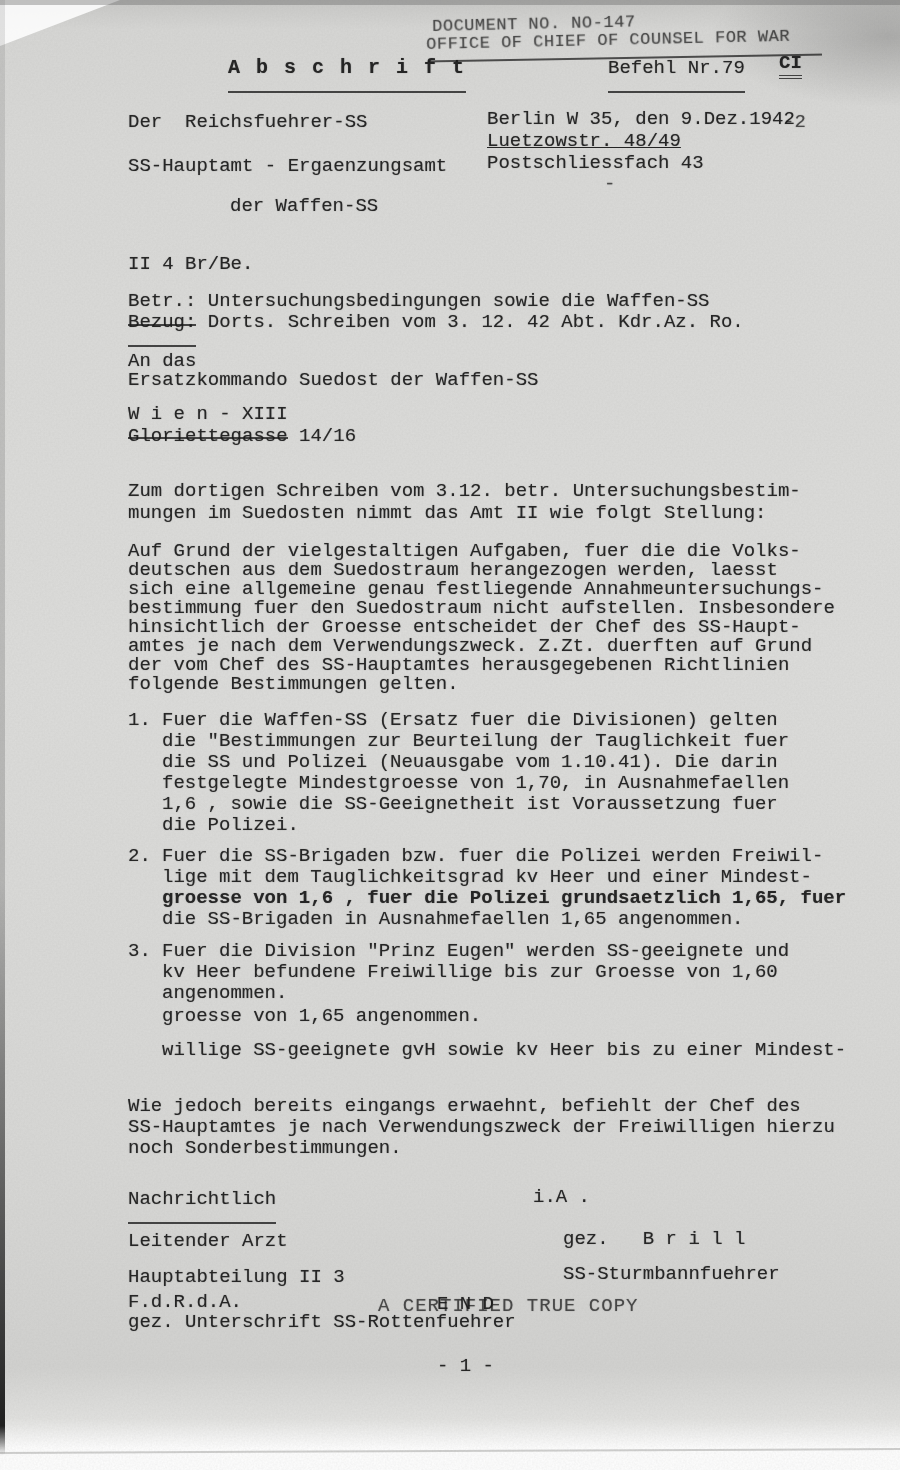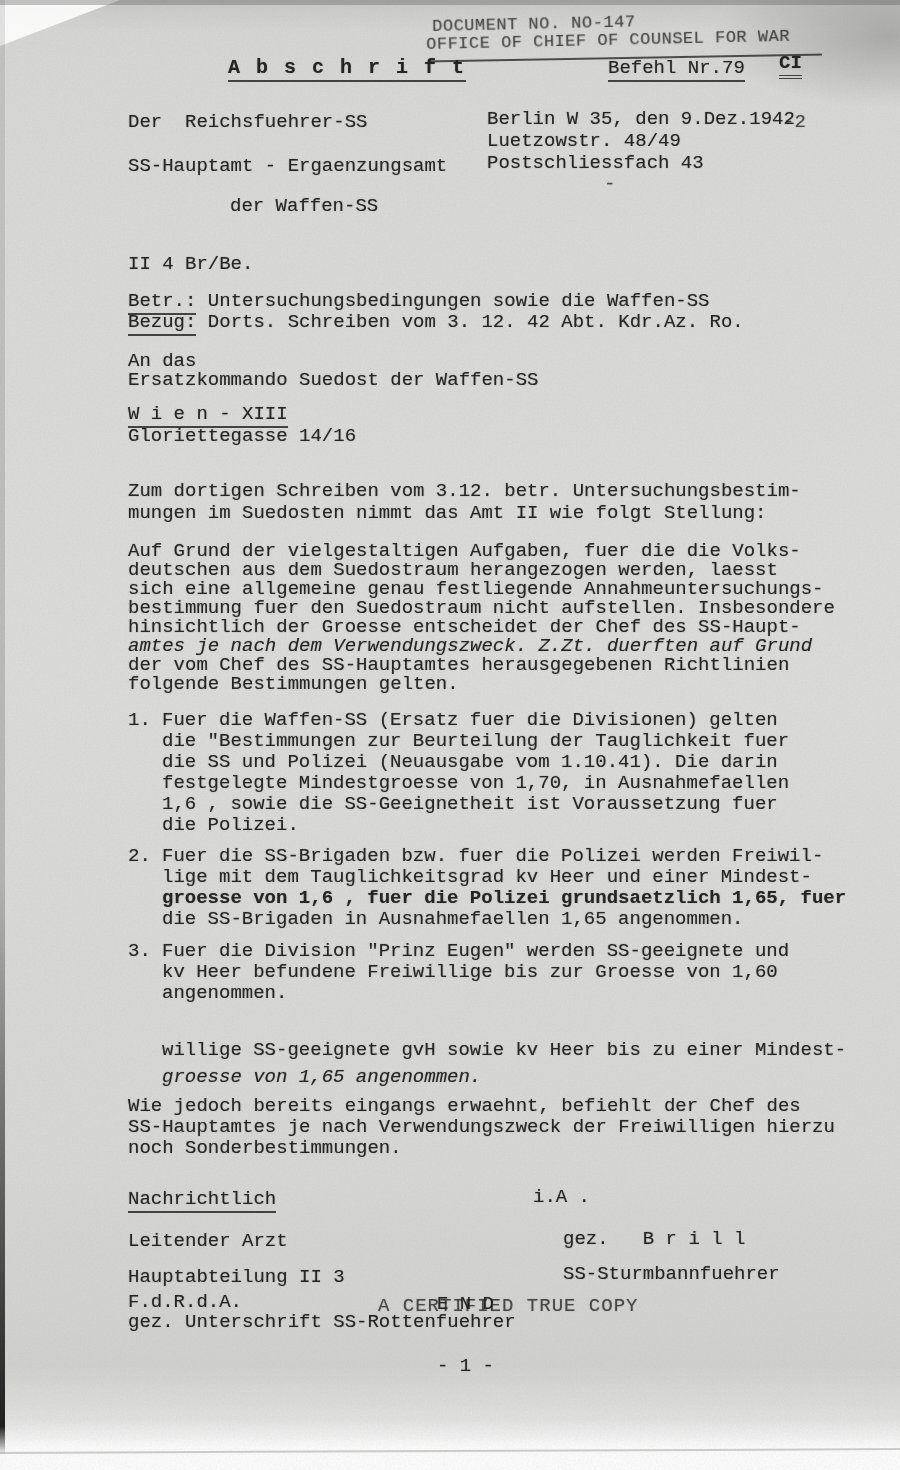--- a/index.html
+++ b/index.html
@@ -16,21 +16,21 @@
     border-top:46px solid rgba(255,255,255,.85);border-right:120px solid transparent;}
   .edge-left{position:absolute;left:0;top:0;width:5px;height:100%;
     background:linear-gradient(180deg,rgba(90,90,90,.15) 0%,rgba(70,70,70,.25) 60%,rgba(20,20,20,.85) 93%,rgba(10,10,10,.9) 97%,rgba(255,255,255,0) 99%);}
   .edge-top{position:absolute;left:0;top:0;width:100%;height:5px;background:rgba(90,90,88,.35);}
   .edge-bottom{position:absolute;left:0;bottom:18px;width:100%;height:2px;background:rgba(120,120,118,.35);transform:rotate(-.25deg);}
   .ln{position:absolute;white-space:pre;font-size:19px;line-height:21px;
     color:rgba(25,25,25,.88);text-shadow:0 0 1px rgba(40,40,40,.55);filter:blur(.3px);}
   .faded{color:rgba(45,45,45,.68);}
   .stamp{transform:rotate(-1.3deg);transform-origin:left top;font-size:17px;letter-spacing:.5px;}
   .rule{position:absolute;height:2px;background:rgba(30,30,30,.75);filter:blur(.4px);}
-  .u{border-bottom:2px solid rgba(30,30,30,.8);padding-bottom:1px;}
+  .u{border-bottom:2px solid rgba(30,30,30,.8);padding-bottom:12px;}
   .uu{border-bottom:4px double rgba(30,30,30,.8);padding-bottom:1px;}
   .title{font-size:20px;font-weight:bold;letter-spacing:2px;}
   .num{display:inline-block;width:34px;}
 </style>
 </head>
 <body>
 
 <div class="page">
 
   <svg class="noise" width="900" height="1470" xmlns="http://www.w3.org/2000/svg">
@@ -51,21 +51,21 @@
   <div class="ln stamp faded" style="left:426px;top:34px;">OFFICE OF CHIEF OF COUNSEL FOR WAR</div>
   <div class="rule" style="left:428px;top:57px;width:394px;transform:rotate(-1deg);"></div>
 
   <div class="ln title" style="left:228px;top:57px;"><span class="u">A b s c h r i f t</span></div>
   <div class="ln" style="left:608px;top:58px;"><span class="u">Befehl Nr.79</span></div>
   <div class="ln" style="left:779px;top:53px;font-weight:bold;"><span class="uu">CI</span></div>
   <div class="ln faded" style="left:783px;top:112px;">-2</div>
 
   <div class="ln" style="left:128px;top:112px;">Der  Reichsfuehrer-SS</div>
   <div class="ln" style="left:487px;top:109px;">Berlin W 35, den 9.Dez.1942</div>
-  <div class="ln" style="left:487px;top:131px;">Luetzowstr. 48/49</div>
+  <div class="ln" style="left:487px;top:131px;text-decoration:underline;">Luetzowstr. 48/49</div>
   <div class="ln" style="left:128px;top:156px;">SS-Hauptamt - Ergaenzungsamt</div>
   <div class="ln" style="left:487px;top:153px;">Postschliessfach 43</div>
   <div class="ln faded" style="left:604px;top:174px;">-</div>
   <div class="ln" style="left:230px;top:196px;">der Waffen-SS</div>
 
   <div class="ln" style="left:128px;top:254px;">II 4 Br/Be.</div>
   <div class="ln" style="left:128px;top:291px;"><span class="u">Betr.:</span><span> Untersuchungsbedingungen sowie die Waffen-SS</span></div>
   <div class="ln" style="left:128px;top:312px;"><span class="u">Bezug:</span><span> Dorts. Schreiben vom 3. 12. 42 Abt. Kdr.Az. Ro.</span></div>
 
   <div class="ln" style="left:128px;top:351px;">An das</div>
@@ -74,42 +74,42 @@
   <div class="ln" style="left:128px;top:426px;">Gloriettegasse 14/16</div>
 
   <div class="ln" style="left:128px;top:481px;">Zum dortigen Schreiben vom 3.12. betr. Untersuchungsbestim-</div>
   <div class="ln" style="left:128px;top:503px;">mungen im Suedosten nimmt das Amt II wie folgt Stellung:</div>
 
   <div class="ln" style="left:128px;top:541px;">Auf Grund der vielgestaltigen Aufgaben, fuer die die Volks-</div>
   <div class="ln" style="left:128px;top:560px;">deutschen aus dem Suedostraum herangezogen werden, laesst</div>
   <div class="ln" style="left:128px;top:579px;">sich eine allgemeine genau festliegende Annahmeuntersuchungs-</div>
   <div class="ln" style="left:128px;top:598px;">bestimmung fuer den Suedostraum nicht aufstellen. Insbesondere</div>
   <div class="ln" style="left:128px;top:617px;">hinsichtlich der Groesse entscheidet der Chef des SS-Haupt-</div>
-  <div class="ln" style="left:128px;top:636px;font-style:italic;">amtes je nach dem Verwendungszweck. Z.Zt. duerften auf Grund</div>
+  <div class="ln" style="left:128px;top:636px;">amtes je nach dem Verwendungszweck. Z.Zt. duerften auf Grund</div>
   <div class="ln" style="left:128px;top:655px;">der vom Chef des SS-Hauptamtes herausgegebenen Richtlinien</div>
   <div class="ln" style="left:128px;top:674px;">folgende Bestimmungen gelten.</div>
 
   <div class="ln" style="left:128px;top:710px;"><span class="num">1.</span><span>Fuer die Waffen-SS (Ersatz fuer die Divisionen) gelten</span></div>
   <div class="ln" style="left:162px;top:731px;">die "Bestimmungen zur Beurteilung der Tauglichkeit fuer</div>
   <div class="ln" style="left:162px;top:752px;">die SS und Polizei (Neuausgabe vom 1.10.41). Die darin</div>
   <div class="ln" style="left:162px;top:773px;">festgelegte Mindestgroesse von 1,70, in Ausnahmefaellen</div>
   <div class="ln" style="left:162px;top:794px;">1,6 , sowie die SS-Geeignetheit ist Voraussetzung fuer</div>
   <div class="ln" style="left:162px;top:815px;">die Polizei.</div>
 
   <div class="ln" style="left:128px;top:846px;"><span class="num">2.</span><span>Fuer die SS-Brigaden bzw. fuer die Polizei werden Freiwil-</span></div>
   <div class="ln" style="left:162px;top:867px;">lige mit dem Tauglichkeitsgrad kv Heer und einer Mindest-</div>
   <div class="ln" style="left:162px;top:888px;font-weight:bold;">groesse von 1,6 , fuer die Polizei grundsaetzlich 1,65, fuer</div>
   <div class="ln" style="left:162px;top:909px;">die SS-Brigaden in Ausnahmefaellen 1,65 angenommen.</div>
 
   <div class="ln" style="left:128px;top:941px;"><span class="num">3.</span><span>Fuer die Division "Prinz Eugen" werden SS-geeignete und</span></div>
   <div class="ln" style="left:162px;top:962px;">kv Heer befundene Freiwillige bis zur Groesse von 1,60</div>
   <div class="ln" style="left:162px;top:983px;">angenommen.</div>
 
   <div class="ln" style="left:162px;top:1040px;">willige SS-geeignete gvH sowie kv Heer bis zu einer Mindest-</div>
-  <div class="ln" style="left:162px;top:1067px;font-style:italic;">groesse von 1,65 angenommen.</div>
+  <div class="ln" style="left:162px;top:1006px;">groesse von 1,65 angenommen.</div>
 
   <div class="ln" style="left:128px;top:1117px;">SS-Hauptamtes je nach Verwendungszweck der Freiwilligen hierzu</div>
   <div class="ln" style="left:128px;top:1096px;">Wie jedoch bereits eingangs erwaehnt, befiehlt der Chef des</div>
   <div class="ln" style="left:128px;top:1138px;">noch Sonderbestimmungen.</div>
 
   <div class="ln" style="left:128px;top:1189px;"><span class="u">Nachrichtlich</span></div>
   <div class="ln" style="left:533px;top:1187px;">i.A .</div>
   <div class="ln" style="left:128px;top:1231px;">Leitender Arzt</div>
   <div class="ln" style="left:563px;top:1229px;">gez.   B r i l l</div>
   <div class="ln" style="left:128px;top:1267px;">Hauptabteilung II 3</div>

